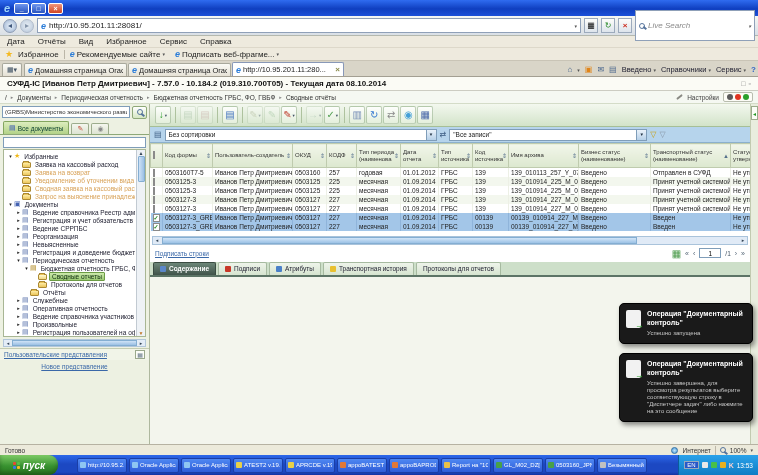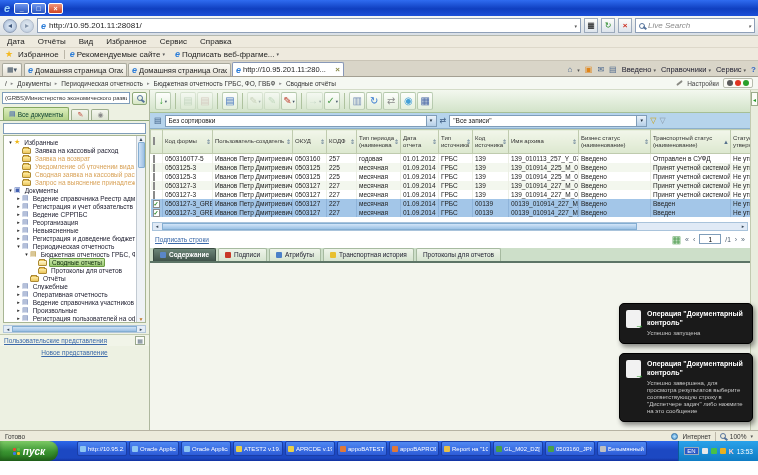--- a/index.html
+++ b/index.html
@@ -18,21 +18,21 @@
   .addrbar{height:20px;background:linear-gradient(#f6f7f3,#d9dfe6);display:flex;align-items:center;
     gap:3px;padding:0 3px;border-bottom:1px solid #b4b8ae;}
   .navcirc{width:14px;height:14px;border-radius:50%;border:1px solid #8d9cb4;flex:none;
     background:radial-gradient(#e8f1fb,#9cb2cf);color:#41597c;font-size:8px;line-height:12px;text-align:center;}
   .addrfield{flex:1;height:15px;background:#fff;border:1px solid #8fa0b8;display:flex;align-items:center;
     gap:3px;padding:0 3px;font-size:8px;color:#222;overflow:hidden;}
   .iemini{color:#2a7cd8;font-style:italic;font-weight:bold;font-size:9px;line-height:8px;flex:none;}
   .abtn{width:14px;height:15px;border:1px solid #9caabc;background:linear-gradient(#fdfdfa,#dde4ec);
     font-size:8px;text-align:center;line-height:13px;flex:none;}
   .abtn.refresh{color:#2a8a2a;} .abtn.stop{color:#cc2a1a;font-weight:bold;}
-  .searchbox{width:120px;height:15px;background:#fff;border:1px solid #8fa0b8;display:flex;align-items:center;
+  .searchbox{width:120px;height:31px;background:#fff;border:1px solid #8fa0b8;display:flex;align-items:center;
     gap:3px;padding:0 3px;font-size:8px;color:#8a8a8a;font-style:italic;flex:none;}
   .mag{width:6px;height:6px;border:1.5px solid #56749c;border-radius:50%;position:relative;flex:none;}
   .mag::after{content:'';position:absolute;width:4px;height:1.5px;background:#56749c;right:-3px;bottom:-1px;transform:rotate(40deg);}
   .menubar{height:12px;background:#eeeade;display:flex;align-items:center;gap:13px;padding:0 7px;
     font-size:8px;color:#222;border-bottom:1px solid #ddd8ca;}
   .favbar{height:13px;background:#eeeade;display:flex;align-items:center;gap:5px;padding:0 5px;
     font-size:8px;color:#222;border-bottom:1px solid #c9c4b6;}
   .star{color:#f4b81e;font-size:9px;line-height:9px;}
   .vsep{width:1px;height:9px;background:#bbb6a8;}
   .favitem{display:flex;align-items:center;gap:2px;}
@@ -156,21 +156,21 @@
   .rightstrip{width:8px;background:#e9edde;border-left:1px solid #c2cab0;display:flex;flex-direction:column;
     align-items:center;padding-top:2px;flex:none;}
   .collapsebtn{width:7px;height:14px;background:#fbfdf7;border:1px solid #9cac8c;color:#2a9a2a;font-size:6px;
     display:flex;align-items:center;justify-content:center;}
   
   .statusbar{height:11px;background:#eceadb;border-top:1px solid #b6b2a2;display:flex;align-items:center;
     gap:8px;padding:0 5px;font-size:6.5px;color:#333;}
   .sb-right{margin-left:auto;display:flex;align-items:center;gap:4px;}
   .globe{width:7px;height:7px;border-radius:50%;border:1px solid #3272a8;background:radial-gradient(#bce2fa,#4a9ad8);}
   .taskbar{height:20px;background:linear-gradient(#2d68ea,#1c48c2 45%,#1c48c2 85%,#1232a0);display:flex;
-    gap:18px;}
+    align-items:center;gap:18px;}
   .startbtn{height:20px;width:58px;flex:none;background:linear-gradient(#7ecb66,#389230 55%,#297a20);
     border-radius:0 9px 9px 0;color:#fff;font-weight:bold;font-style:italic;font-size:10px;display:flex;
     align-items:center;justify-content:center;gap:3px;box-shadow:inset 0 -3px 4px rgba(0,0,0,.25);}
   .flag{display:grid;grid-template-columns:3px 3px;grid-template-rows:3px 3px;gap:1px;}
   .flag span{border-radius:1px;}
   #tasks{display:flex;flex:1;gap:2px;min-width:0;padding:0 1px;}
   .task{flex:1;max-width:50px;height:15px;background:linear-gradient(#4f88f2,#2d5cd8);border:1px solid #1a3ea6;
     border-radius:2px;display:flex;align-items:center;gap:2px;padding:0 2px;color:#fff;font-size:6px;overflow:hidden;min-width:0;}
   .task-ic{width:6px;height:6px;border-radius:1px;flex:none;}
   .task-lbl{white-space:nowrap;overflow:hidden;}
@@ -278,20 +278,27 @@
           <span class="caret5">▾</span>
         </span>
         <span class="cmditem">
           <span>Сервис</span>
           <span class="caret5">▾</span>
         </span>
         <span class="cmdic help">?</span>
       </div>
   </div>
 
+  <div class="appheader">
+    <span>СУФД-IC [Иванов Петр Дмитриевич] - 7.57.0 - 10.184.2 (019.310.700Т05) - Текущая дата 08.10.2014</span>
+    <span class="hdr-icons">
+      <span>□</span>
+      <span>▫</span>
+    </span>
+  </div>
 
   <div class="crumbrow">
     <div id="crumbs">
         <span class="crumb">/</span>
         <span class="crumb-sep">▸</span>
         <span class="crumb">Документы</span>
         <span class="crumb-sep">▸</span>
         <span class="crumb">Периодическая отчетность</span>
         <span class="crumb-sep">▸</span>
         <span class="crumb">Бюджетная отчетность ГРБС, ФО, ГВБФ</span>

